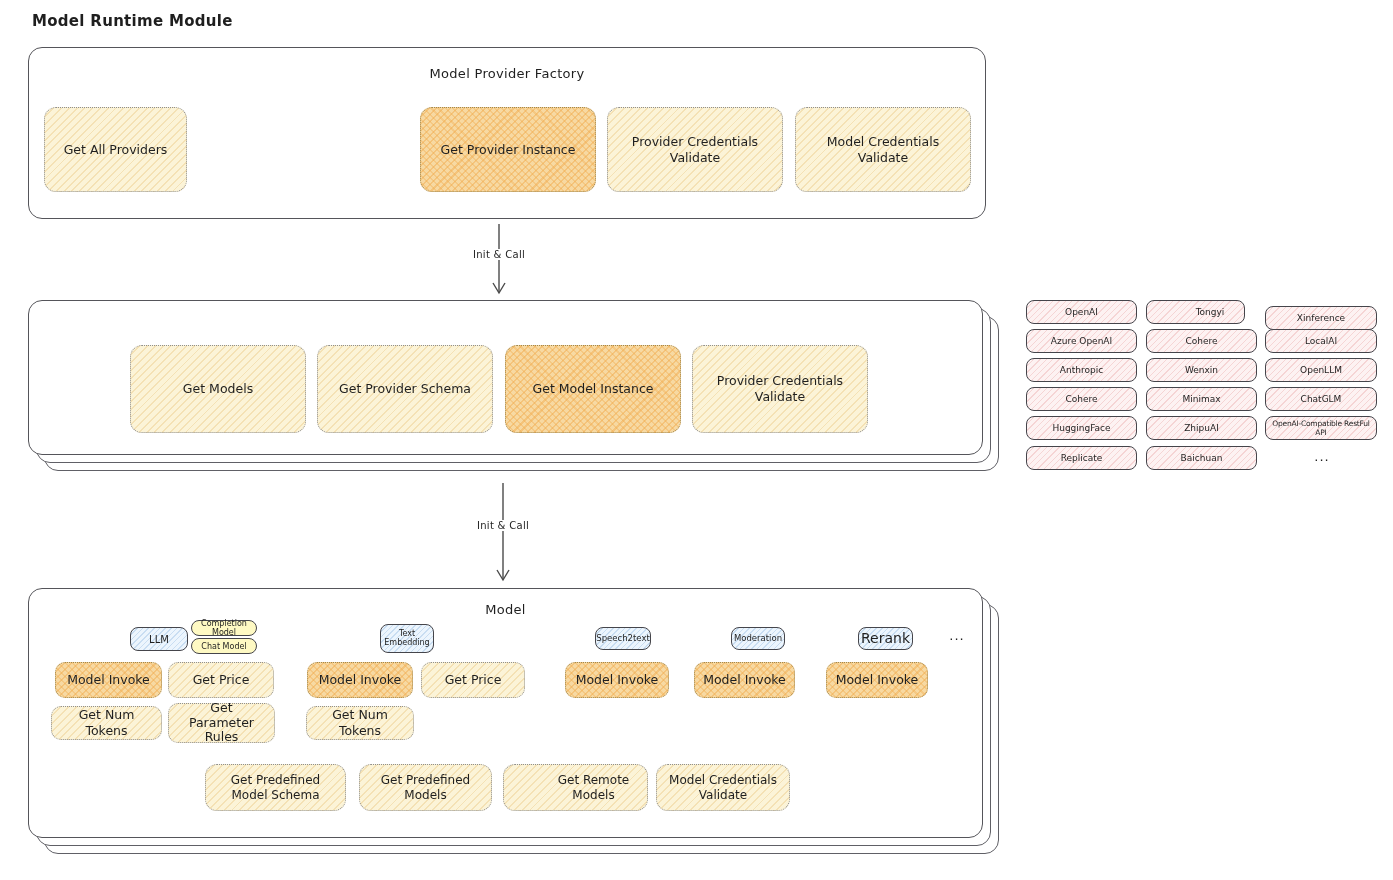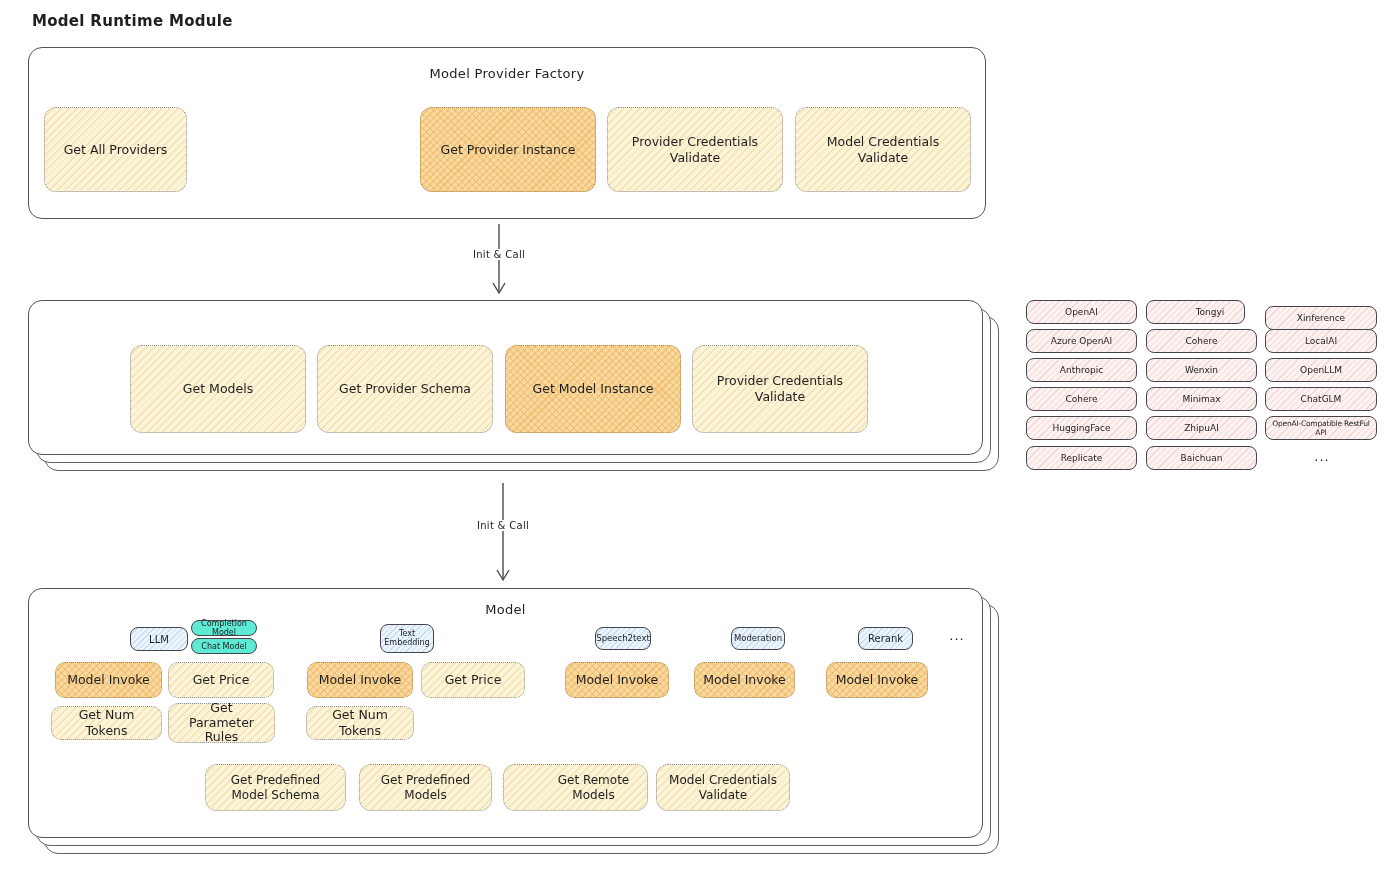--- a/index.html
+++ b/index.html
@@ -49,21 +49,21 @@
   .bluetab {
     display:flex; align-items:center; justify-content:center; text-align:center;
     border:1.4px solid #45454b; border-radius:8px;
     background:
       repeating-linear-gradient(135deg, rgba(128,173,219,0.33) 0 1px, transparent 1px 4px),
       #ecf5fd;
     font-size:9px; line-height:1.1; padding:0 2px; z-index:3;
   }
   .whitetab {
     display:flex; align-items:center; justify-content:center; text-align:center;
-    border:1.3px solid #45454b; border-radius:8px; background:#5eead4;
+    border:1.3px solid #45454b; border-radius:8px; background:#fef9c3;
     font-size:8px; z-index:3;
   }
   .ellipsis-txt { font-size:13px; letter-spacing:1px; z-index:3; }
 
   .arrow-label {
     font-size:10px; background:#fff; padding:0 4px; text-align:center; z-index:4;
     letter-spacing:0.3px;
   }
   svg.arrow { z-index:1; }
 </style>
@@ -128,21 +128,21 @@
   <div class="abs stack-layer" style="left:36px; top:596px; width:955px; height:250px;"></div>
   <div class="abs container" style="left:28px; top:588px; width:955px; height:250px;"></div>
   <div class="abs sec-title" style="left:28px; top:602px; width:955px;">Model</div>
 
   <div class="abs bluetab" style="left:130px; top:627px; width:58px; height:24px; font-size:10px;">LLM</div>
   <div class="abs whitetab" style="left:191px; top:620px; width:66px; height:16px;">Completion Model</div>
   <div class="abs whitetab" style="left:191px; top:638px; width:66px; height:16px;">Chat Model</div>
   <div class="abs bluetab" style="left:380px; top:624px; width:54px; height:29px; font-size:8px;">Text Embedding</div>
   <div class="abs bluetab" style="left:595px; top:627px; width:56px; height:23px; font-size:8.5px;">Speech2text</div>
   <div class="abs bluetab" style="left:731px; top:627px; width:54px; height:23px; font-size:8.5px;">Moderation</div>
-  <div class="abs bluetab" style="left:858px; top:627px; width:55px; height:23px; font-size:10px;">Rerank</div>
+  <div class="abs bluetab" style="left:858px; top:627px; width:55px; height:23px; font-size:14px;">Rerank</div>
   <div class="abs ellipsis-txt" style="left:945px; top:628px; width:24px; text-align:center;">...</div>
 
   <div class="abs ybox hl fnbox" style="left:55px;  top:662px; width:107px; height:36px;">Model Invoke</div>
   <div class="abs ybox fnbox" style="left:168px; top:662px; width:106px; height:36px;">Get Price</div>
   <div class="abs ybox hl fnbox" style="left:307px; top:662px; width:106px; height:36px;">Model Invoke</div>
   <div class="abs ybox fnbox" style="left:421px; top:662px; width:104px; height:36px;">Get Price</div>
   <div class="abs ybox hl fnbox" style="left:565px; top:662px; width:104px; height:36px;">Model Invoke</div>
   <div class="abs ybox hl fnbox" style="left:694px; top:662px; width:101px; height:36px;">Model Invoke</div>
   <div class="abs ybox hl fnbox" style="left:826px; top:662px; width:102px; height:36px;">Model Invoke</div>
 

